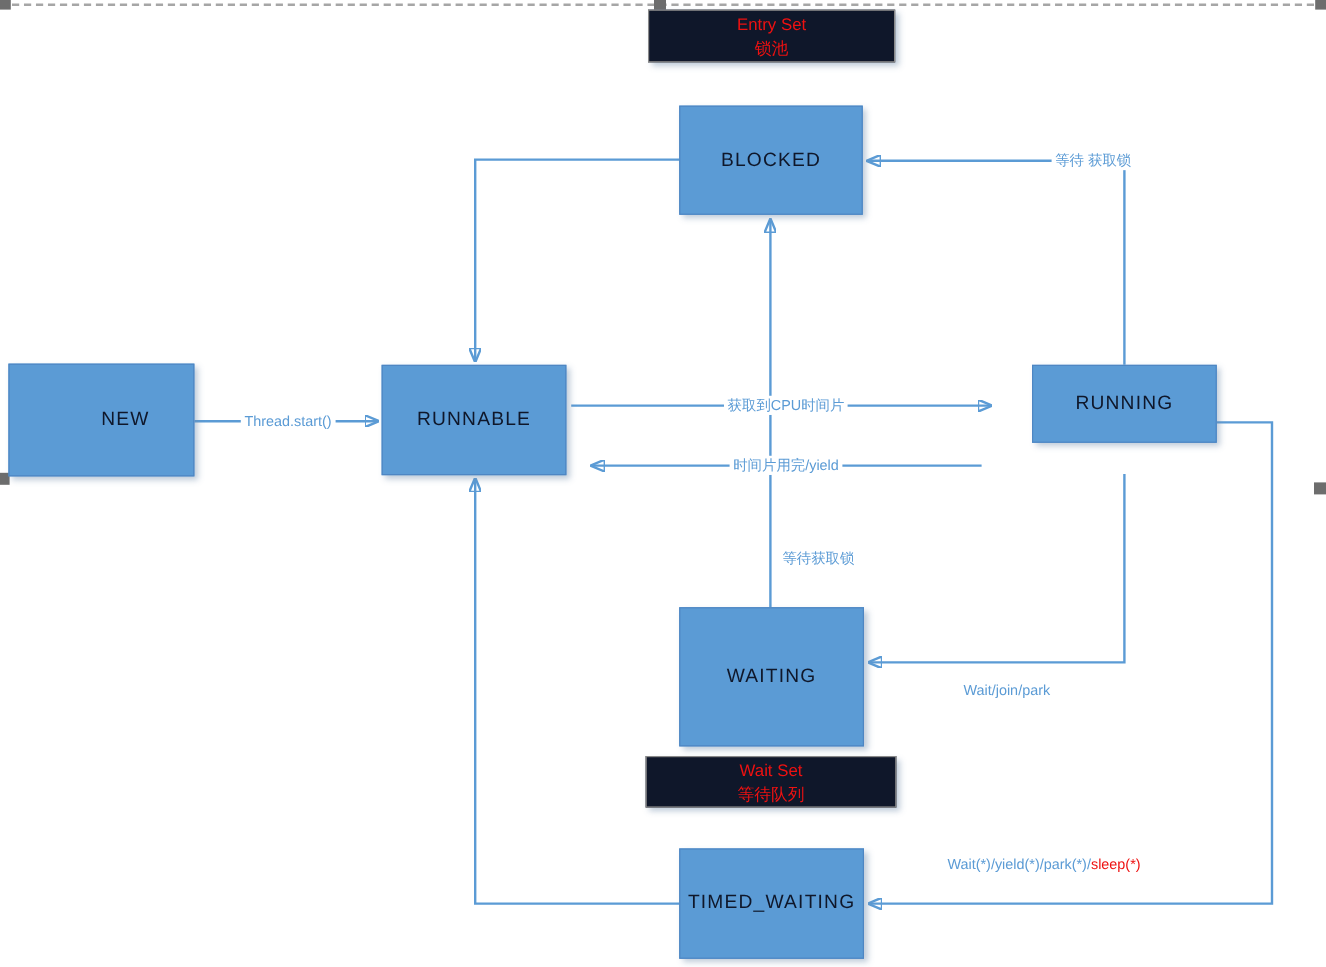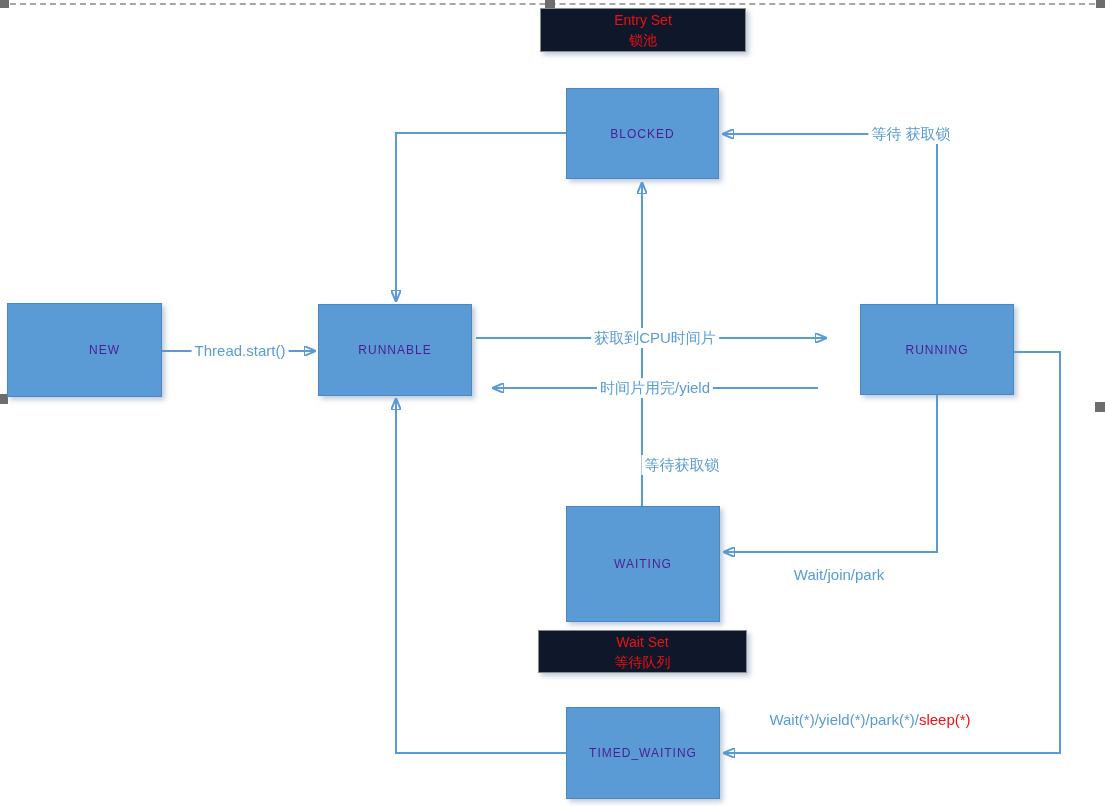--- a/index.html
+++ b/index.html
@@ -20,51 +20,51 @@
   }
   
   svg.connectors{position:absolute;left:0;top:0;z-index:1;}
   svg.connectors path{stroke:#5b9bd5;stroke-width:2;fill:none;}
   
   .edge-label{
     position:absolute;z-index:2;
     transform:translate(-50%,-50%);
     background:#ffffff;
     color:#5b9bd5;
-    font-size:15px;
+    font-size:12px;
     white-space:nowrap;
     padding:1px 3px;
     line-height:1.2;
   }
   .edge-label .red{color:#ee1111;}
   
   .state-box{
     position:absolute;z-index:3;
     background:#5b9bd5;
     border:1px solid #4e86c3;
     box-shadow:3px 3px 5px rgba(110,140,170,0.45);
     display:flex;align-items:center;justify-content:center;
-    color:#4c1d95;font-size:12px;letter-spacing:1px;
+    color:#0f172a;font-size:16px;letter-spacing:1px;
     box-sizing:border-box;
   }
   
   .title-box{
     position:absolute;z-index:3;
     background:#0f172a;
     border:1px solid #8a8a8a;
     box-shadow:3px 3px 5px rgba(110,140,170,0.45);
     display:flex;flex-direction:column;align-items:center;justify-content:center;
     color:#ee1111;font-size:14px;line-height:20px;
     box-sizing:border-box;
   }
   
   #box-blocked {left:566px;top:88px; width:153px;height:91px;}
   #box-new     {left:7px;  top:303px;width:155px;height:94px;padding-left:40px;}
   #box-runnable{left:318px;top:304px;width:154px;height:92px;}
-  #box-running {left:860px;top:304px;width:154px;height:91px;}
+  #box-running {left:860px;top:304px;width:154px;height:65px;}
   #box-waiting {left:566px;top:506px;width:154px;height:116px;}
   #box-timed   {left:566px;top:707px;width:154px;height:92px;}
   #box-entry   {left:540px;top:8px;  width:206px;height:44px;}
   #box-waitset {left:538px;top:630px;width:209px;height:43px;}
 
   #lbl-thread  {left:240px;top:351px;}
   #lbl-cpu     {left:655px;top:338px;}
   #lbl-yield   {left:655px;top:388px;}
   #lbl-waitlock-top{left:911px;top:134px;}
   #lbl-waitlock-mid{left:682px;top:465px;}

